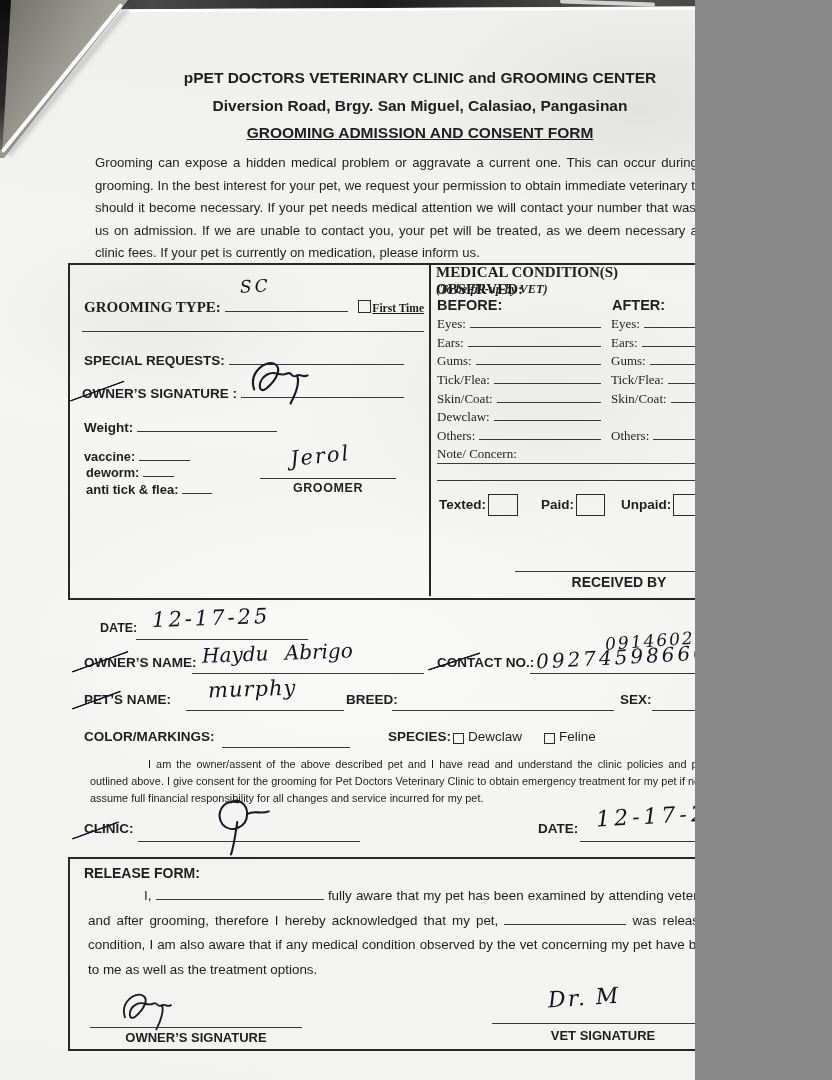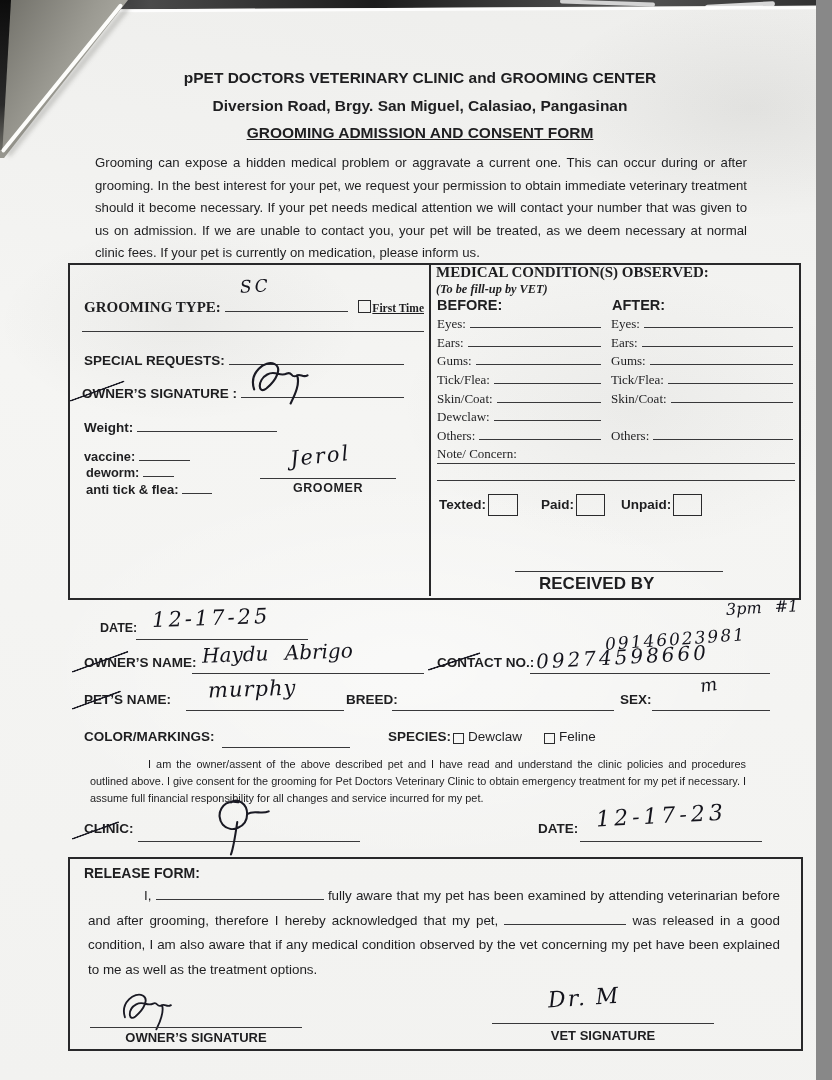--- a/index.html
+++ b/index.html
@@ -1,23 +1,23 @@
 <!DOCTYPE html>
 <html><head>
 <meta charset="utf-8">
 <style>
   html,body{margin:0;padding:0;background:#888;}
-  .page{position:relative;width:796px;height:1080px;overflow:hidden;
+  .page{position:relative;width:695px;height:1080px;overflow:hidden;
     font-family:"Liberation Sans",sans-serif;color:#1e1e20;
     background:
       radial-gradient(260px 140px at 22% 30%, rgba(60,60,55,0.05), transparent 70%),
       radial-gradient(340px 200px at 78% 38%, rgba(60,60,55,0.05), transparent 70%),
       radial-gradient(300px 160px at 92% 10%, rgba(60,60,55,0.08), transparent 70%),
       radial-gradient(500px 260px at 50% 62%, rgba(255,255,255,0.5), transparent 75%),
-      linear-gradient(188deg,#eeeeec 0%,#f5f5f3 40%,#f2f2f0 100%); padding-left: 20px;}
+      linear-gradient(188deg,#eeeeec 0%,#f5f5f3 40%,#f2f2f0 100%);}
   .abs{position:absolute;}
   .b{font-weight:bold;}
   .sans{font-family:"Liberation Sans",sans-serif;}
   .serif{font-family:"Liberation Serif",serif;}
   .hw{font-family:"DejaVu Serif",serif;font-style:italic;color:#14141c;white-space:nowrap;}
   .row{display:flex;align-items:baseline;white-space:nowrap;}
   .wline{flex:1;border-bottom:1.6px solid #38383a;height:1em;margin-left:4px;margin-right:2px;}
   .hline{position:absolute;border-top:1.6px solid #38383a;height:0;}
   .cb{display:inline-block;border:1.7px solid #2a2a2c;background:transparent;}
   .strike{position:absolute;height:0;border-top:2px solid #1a1a24;transform-origin:left center;border-radius:2px;}
@@ -163,21 +163,21 @@
   <div class="hline" style="left:437px;top:480px;width:358px;"></div>
 
   <div class="abs sans b" style="left:426px;top:497px;font-size:13.5px;margin-left:13px;">Texted:</div>
   <span class="cb abs" style="left:488px;top:494px;width:28px;height:20px;"></span>
   <div class="abs sans b" style="left:541px;top:497px;font-size:13.5px;">Paid:</div>
   <span class="cb abs" style="left:576px;top:494px;width:27px;height:20px;"></span>
   <div class="abs sans b" style="left:621px;top:497px;font-size:13.5px;">Unpaid:</div>
   <span class="cb abs" style="left:673px;top:494px;width:27px;height:20px;"></span>
 
   <div class="hline" style="left:515px;top:571px;width:208px;"></div>
-  <div class="abs sans b" style="left:539px;top:574px;width:208px;font-size:17px;">RECEIVED BY</div>
+  <div class="abs sans b" style="left:515px;top:574px;width:208px;text-align:center;font-size:14px;">RECEIVED BY</div>
 
   <div class="abs hw" style="left:726px;top:598px;font-size:16px;word-spacing:8px;transform:rotate(-3deg);">3pm  #1</div>
 
   <div class="abs sans b" style="left:100px;top:621px;font-size:12.5px;">DATE:</div>
   <div class="hline" style="left:136px;top:639px;width:172px;"></div>
   <div class="abs hw" style="left:152px;top:606px;font-size:21px;letter-spacing:3px;transform:rotate(-2deg);">12-17-25</div>
 
   <div class="abs hw" style="left:605px;top:629px;font-size:17px;letter-spacing:2px;transform:rotate(-4deg);">09146023981</div>
 
   <div class="abs sans b" style="left:84px;top:655px;font-size:13.5px;">OWNER’S NAME:</div>

